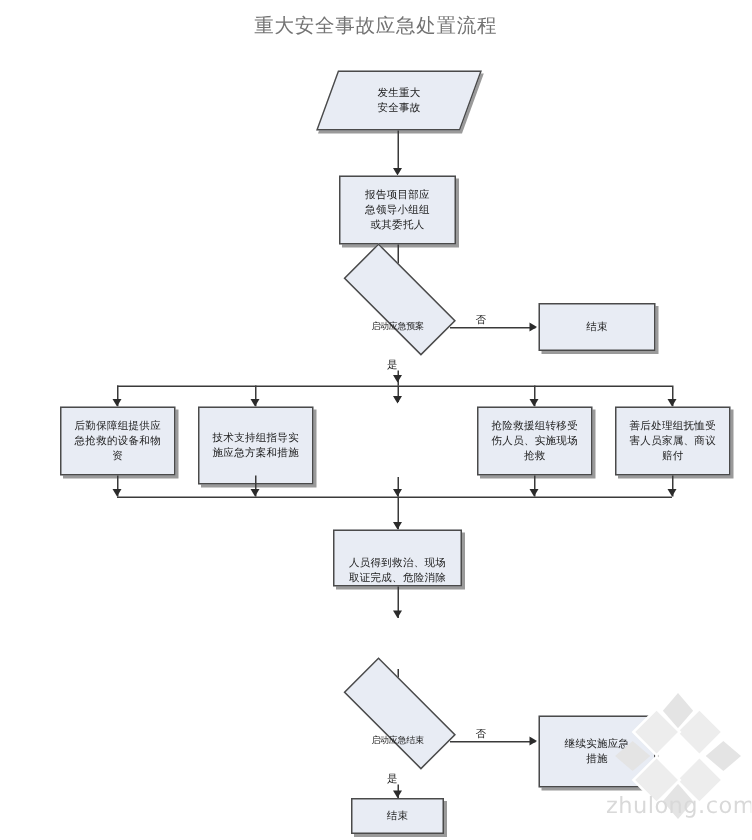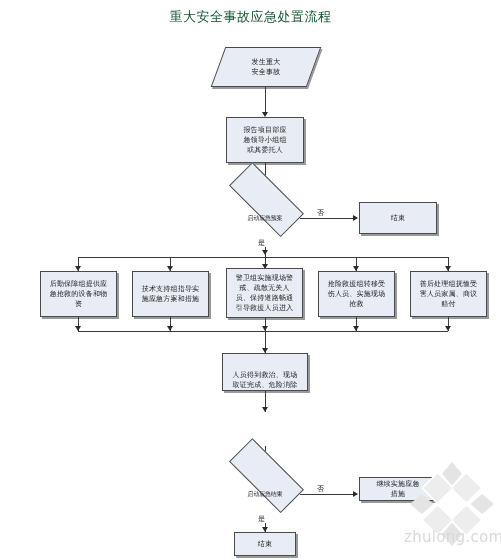--- a/index.html
+++ b/index.html
@@ -19,21 +19,21 @@
   }
 
   
   .title {
     position: absolute;
     left: 0;
     top: 8px;
     width: 501px;
     text-align: center;
     font-size: 13px;
-    color: #14532d;
+    color: #737373;
     letter-spacing: 0.5px;
     font-family: "DejaVu Serif", "Liberation Serif", serif;
   }
 
   
   .node {
     position: absolute;
     box-sizing: border-box;
     display: flex;
     align-items: center;
@@ -213,31 +213,25 @@
 
   <div class="conn vline" style="left:448px; top:257px; height:14px;"></div>
   <div class="arrow-down" style="left:445px; top:266px;"></div>
 
   <div class="node rect" style="left:40px; top:271px; width:77px; height:46px;">
     <span class="txt">后勤保障组提供应
 急抢救的设备和物
 资</span>
   </div>
 
-  <div class="node rect" style="left:132px; top:271px; width:77px; height:46px;">
+  <div class="node rect" style="left:132px; top:271px; width:77px; height:52px;">
     <span class="txt">技术支持组指导实
 施应急方案和措施</span>
   </div>
 
-  <div class="node rect" style="left:226px; top:268px; width:77px; height:50px;">
-    <span class="txt">警卫组实施现场警
-戒、疏散无关人
-员、保持道路畅通
-引导救援人员进入</span>
-  </div>
 
   <div class="node rect" style="left:410px; top:271px; width:77px; height:46px;">
     <span class="txt">善后处理组抚恤受
 害人员家属、商议
 赔付</span>
   </div>
 
   <div class="node rect" style="left:318px; top:271px; width:77px; height:46px;">
     <span class="txt">抢险救援组转移受
 伤人员、实施现场
@@ -278,21 +272,21 @@
 
   <div class="node diamond" style="left:215px; top:472px; width:100px; height:44px;">
     <span class="dia"></span>
     <span class="txt">启动应急结束</span>
   </div>
 
   <div class="conn hline" style="left:300px; top:494px; width:57px;"></div>
   <div class="arrow-right" style="left:353px; top:491px;"></div>
   <div class="edge-label" style="left:316px; top:486px;">否</div>
 
-  <div class="node rect" style="left:359px; top:477px; width:78px; height:24px;">
+  <div class="node rect" style="left:359px; top:477px; width:78px; height:48px;">
     <span class="txt">继续实施应急
 措施</span>
   </div>
 
   <div class="conn vline" style="left:265px; top:516px; height:16px;"></div>
   <div class="edge-label" style="left:257px; top:516px;">是</div>
   <div class="arrow-down" style="left:262px; top:527px;"></div>
 
   <div class="node rect" style="left:234px; top:532px; width:62px; height:24px;">
     <span class="txt">结束</span>

